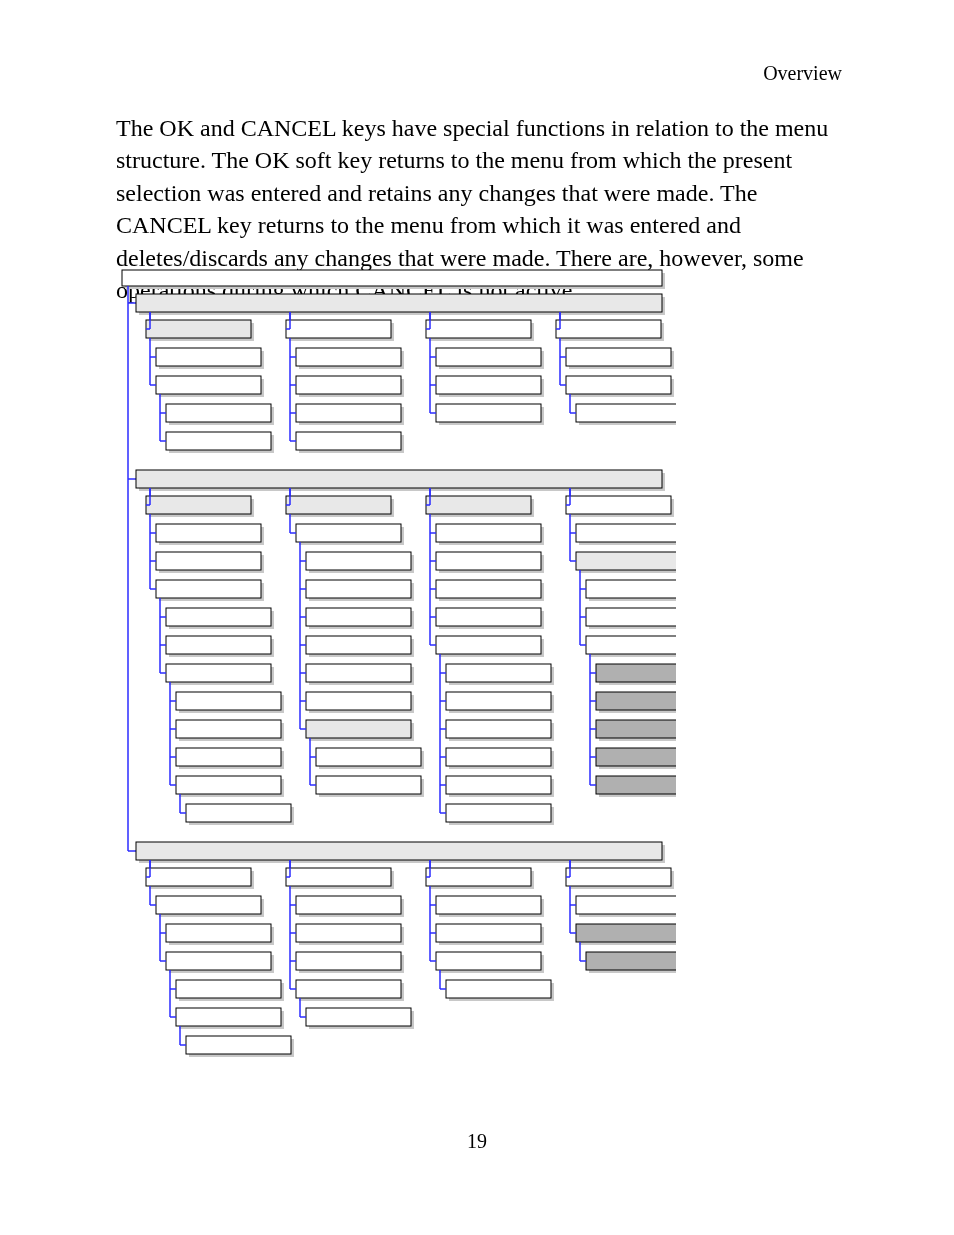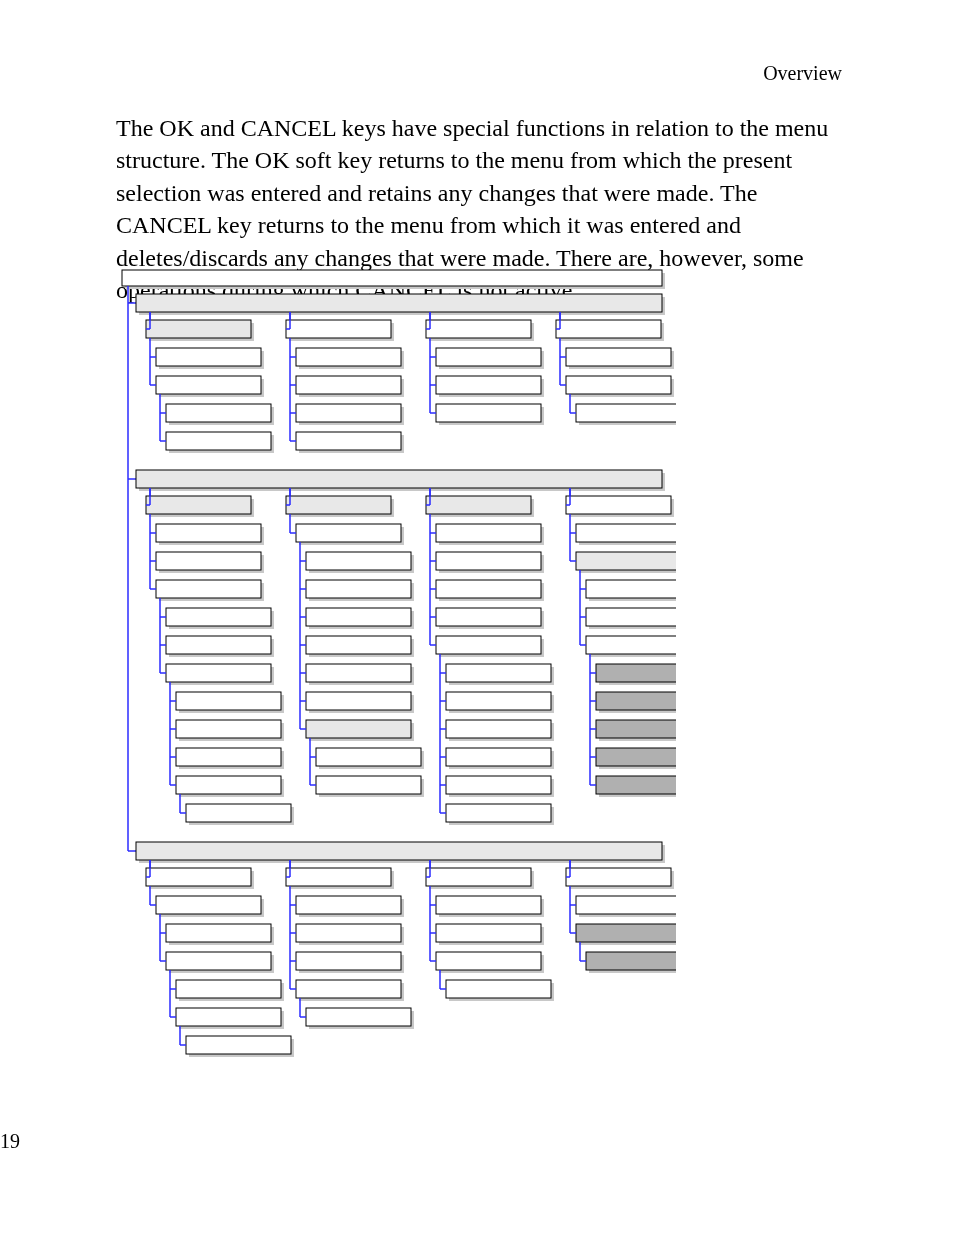--- a/index.html
+++ b/index.html
@@ -1,20 +1,20 @@
 <!DOCTYPE html>
 <html><head>
 <meta charset="utf-8">
 <style>
   html,body{margin:0;padding:0;background:#fff;font-family:"Times New Roman",Times,serif;color:#000}
   .page{width:954px;height:1235px;position:relative;margin:0 auto;box-sizing:border-box}
   .hdr{position:absolute;top:62px;right:112px;font-size:20px}
   .body-text{position:absolute;top:112px;left:116px;width:740px;font-size:24px;line-height:1.35}
   svg.tree{position:absolute;left:116px;top:268px}
-  .pg-num{position:absolute;bottom:82px;width:100%;font-size:20px}
+  .pg-num{position:absolute;bottom:82px;width:100%;text-align:center;font-size:20px}
 </style>
 </head>
 <body>
 
 <div class="page">
   <div class="hdr">Overview</div>
   <div class="body-text">The OK and CANCEL keys have special functions in relation to the menu structure. The OK soft key returns to the menu from which the present selection was entered and retains any changes that were made. The CANCEL key returns to the menu from which it was entered and deletes/discards any changes that were made. There are, however, some operations during which CANCEL is not active.</div>
   <svg class="tree" width="560" height="810">
       <rect x="9" y="5" width="540" height="16" fill="#c8c8c8"></rect>
       <rect x="6" y="2" width="540" height="16" fill="#ffffff" stroke="#000" stroke-width="1"></rect>

